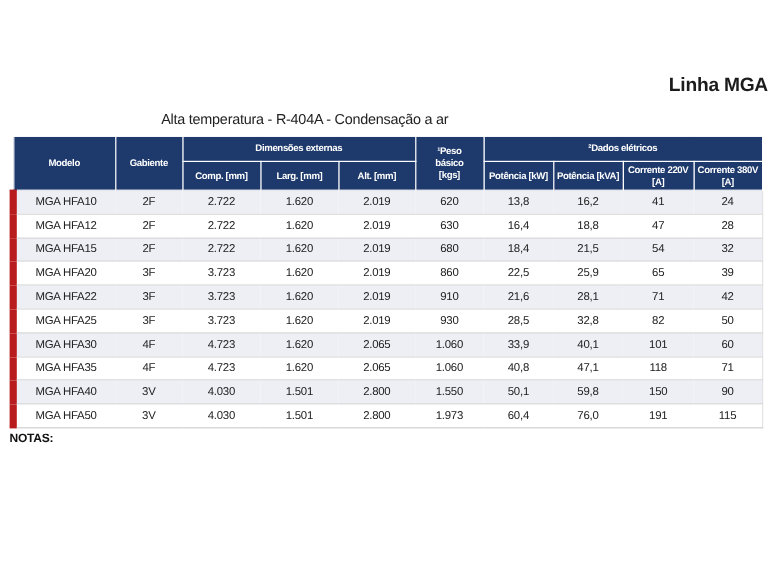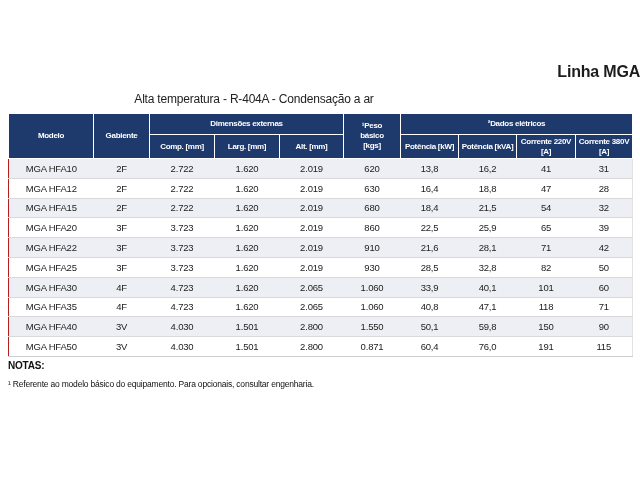--- a/index.html
+++ b/index.html
@@ -68,21 +68,21 @@
     padding: 0 1px;
     font-size: 9.5px;
     letter-spacing: -0.2px;
     color: #222222;
     text-align: center;
     vertical-align: middle;
     border-bottom: 1px solid #d9d9d9;
   }
   tbody tr:nth-child(odd) td { background: #edeff4; }
   tbody tr:nth-child(even) td { background: #ffffff; }
-  tbody td:first-child { border-left: 1px solid #b91c1c; }
+  tbody td:first-child { border-left: 6px solid #b91c1c; }
   tbody td:last-child { border-right: 1px solid #e3e3e3; }
   tbody tr:last-child td { border-bottom: 1px solid #cfcfcf; }
   .notes-heading {
     position: absolute;
     top: 360px;
     left: 8px;
     font-size: 10px;
     font-weight: bold;
     color: #111111;
     letter-spacing: -0.2px;
@@ -142,21 +142,21 @@
     <tr>
         <td>MGA HFA10</td>
         <td>2F</td>
         <td>2.722</td>
         <td>1.620</td>
         <td>2.019</td>
         <td>620</td>
         <td>13,8</td>
         <td>16,2</td>
         <td>41</td>
-        <td>31</td>
+        <td>24</td>
       </tr>
         <tr>
         <td>MGA HFA12</td>
         <td>2F</td>
         <td>2.722</td>
         <td>1.620</td>
         <td>2.019</td>
         <td>630</td>
         <td>16,4</td>
         <td>18,8</td>
@@ -246,26 +246,25 @@
         <td>59,8</td>
         <td>150</td>
         <td>90</td>
       </tr>
         <tr>
         <td>MGA HFA50</td>
         <td>3V</td>
         <td>4.030</td>
         <td>1.501</td>
         <td>2.800</td>
-        <td>0.871</td>
+        <td>1.973</td>
         <td>60,4</td>
         <td>76,0</td>
         <td>191</td>
         <td>115</td>
       </tr>
       </tbody>
   </table>
 </div>
 
 <div class="notes-heading">NOTAS:</div>
 <div class="notes-list">
-  <div class="note-item">¹ Referente ao modelo básico do equipamento. Para opcionais, consultar engenharia.</div>
 </div>
 
 </body></html>

